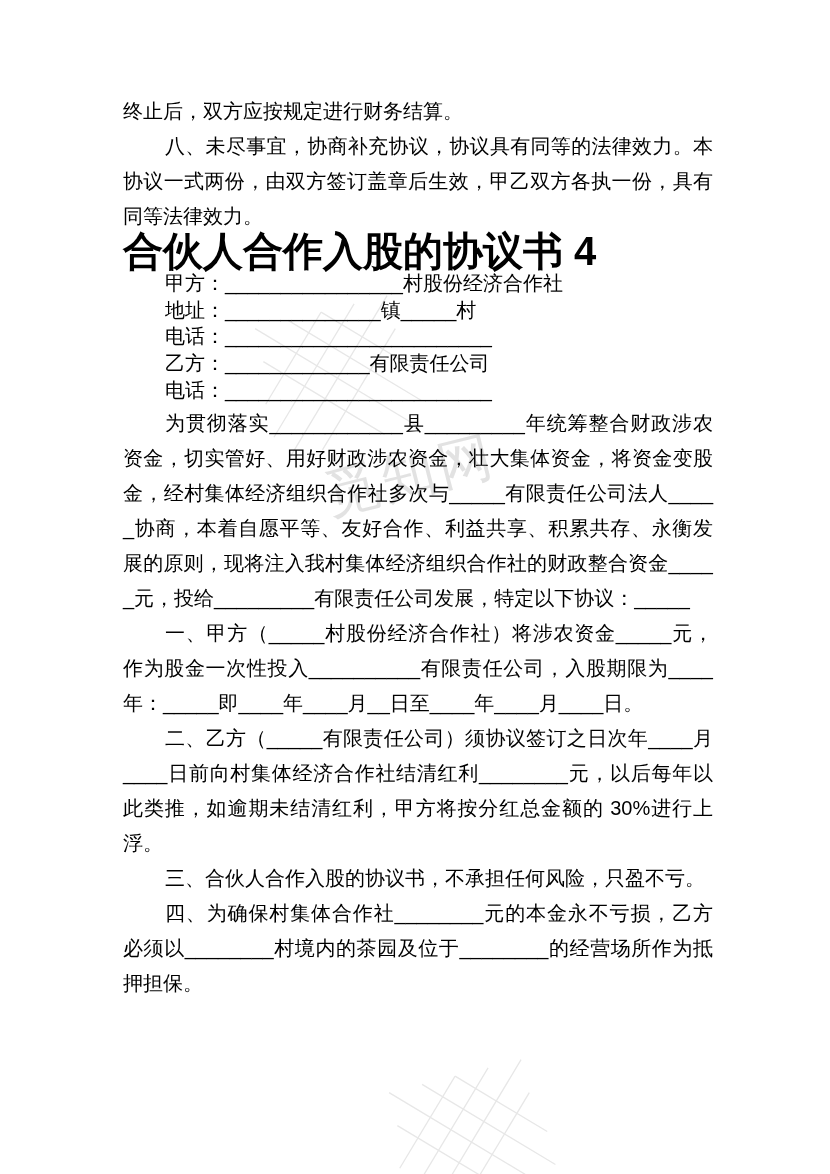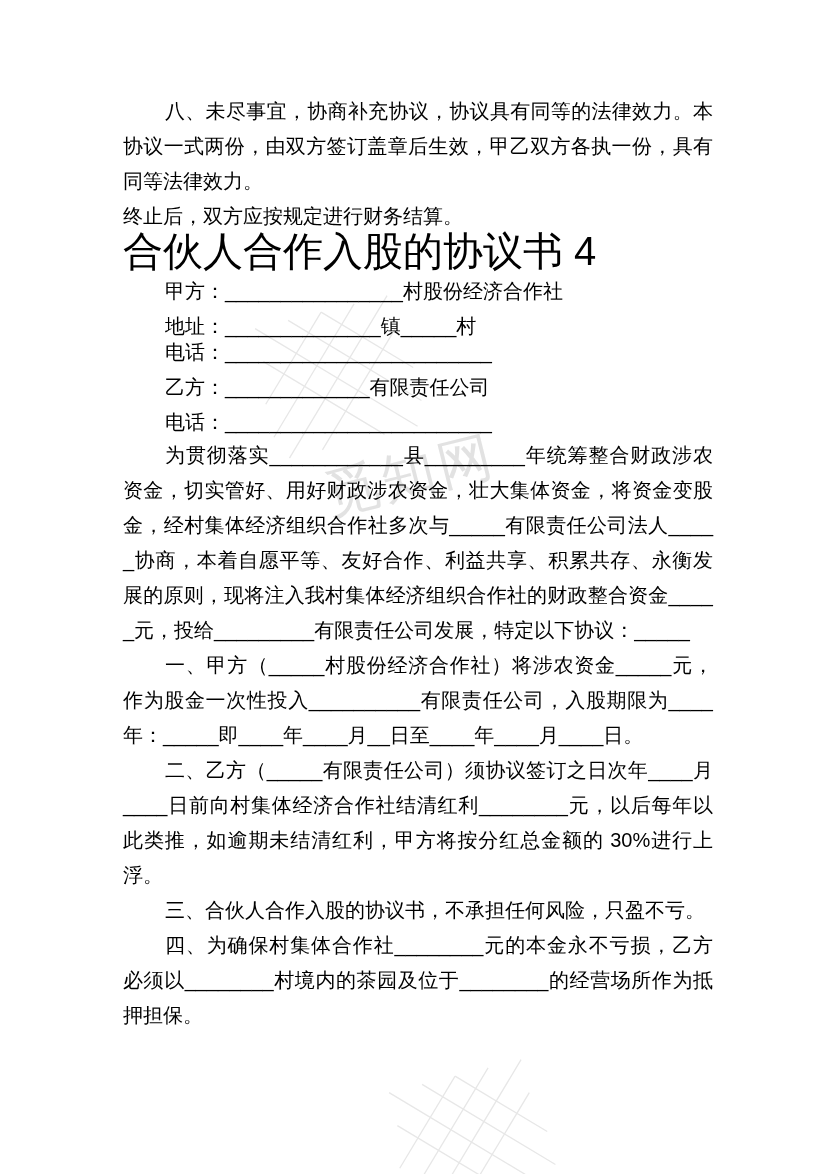--- a/index.html
+++ b/index.html
@@ -25,26 +25,26 @@
     font-size: 20px;
   }
   .para {
     line-height: 35px;
     text-align: justify;
     text-indent: 2.1em;
     word-break: break-all;
   }
   .para.noindent { text-indent: 0; }
   .heading {
-    font-weight: normal;
+    font-weight: bold;
     line-height: 35px;
     text-indent: 0;
     text-align: left;
   }
-  .fgroup { margin-top: 9px; }
+  .fgroup { margin-top: 1px; }
   .field {
     line-height: 26px;
     text-indent: 2.1em;
     white-space: nowrap;
   }
   .body-start { margin-top: 3px; }
   .watermark {
     position: absolute;
     z-index: 0;
     transform: rotate(-14deg);
@@ -74,23 +74,23 @@
       <g stroke="#e3e3e3" stroke-width="1.3" fill="none">
         <path d="M78 2 L2 78 M112 2 L2 112 M146 2 L12 136 M146 36 L46 136"></path>
         <path d="M78 2 L154 78 M44 2 L154 112 M10 2 L144 136 M10 36 L110 136"></path>
       </g>
       <text x="38" y="200" font-size="54" fill="#dedede" letter-spacing="4">觅知网</text>
     </svg>
   </div>
 
   <div class="content">
 
+    <p class="para noindent">终止后，双方应按规定进行财务结算。</p>
+
     <p class="para">八、未尽事宜，协商补充协议，协议具有同等的法律效力。本协议一式两份，由双方签订盖章后生效，甲乙双方各执一份，具有同等法律效力。</p>
-
-    <p class="para noindent">终止后，双方应按规定进行财务结算。</p>
 
 
 
     <h1 class="para heading">合伙人合作入股的协议书 4</h1>
 
     <div class="fgroup">
       <p class="field">甲方：________________村股份经济合作社</p>
     </div>
 
     <div class="fgroup">

